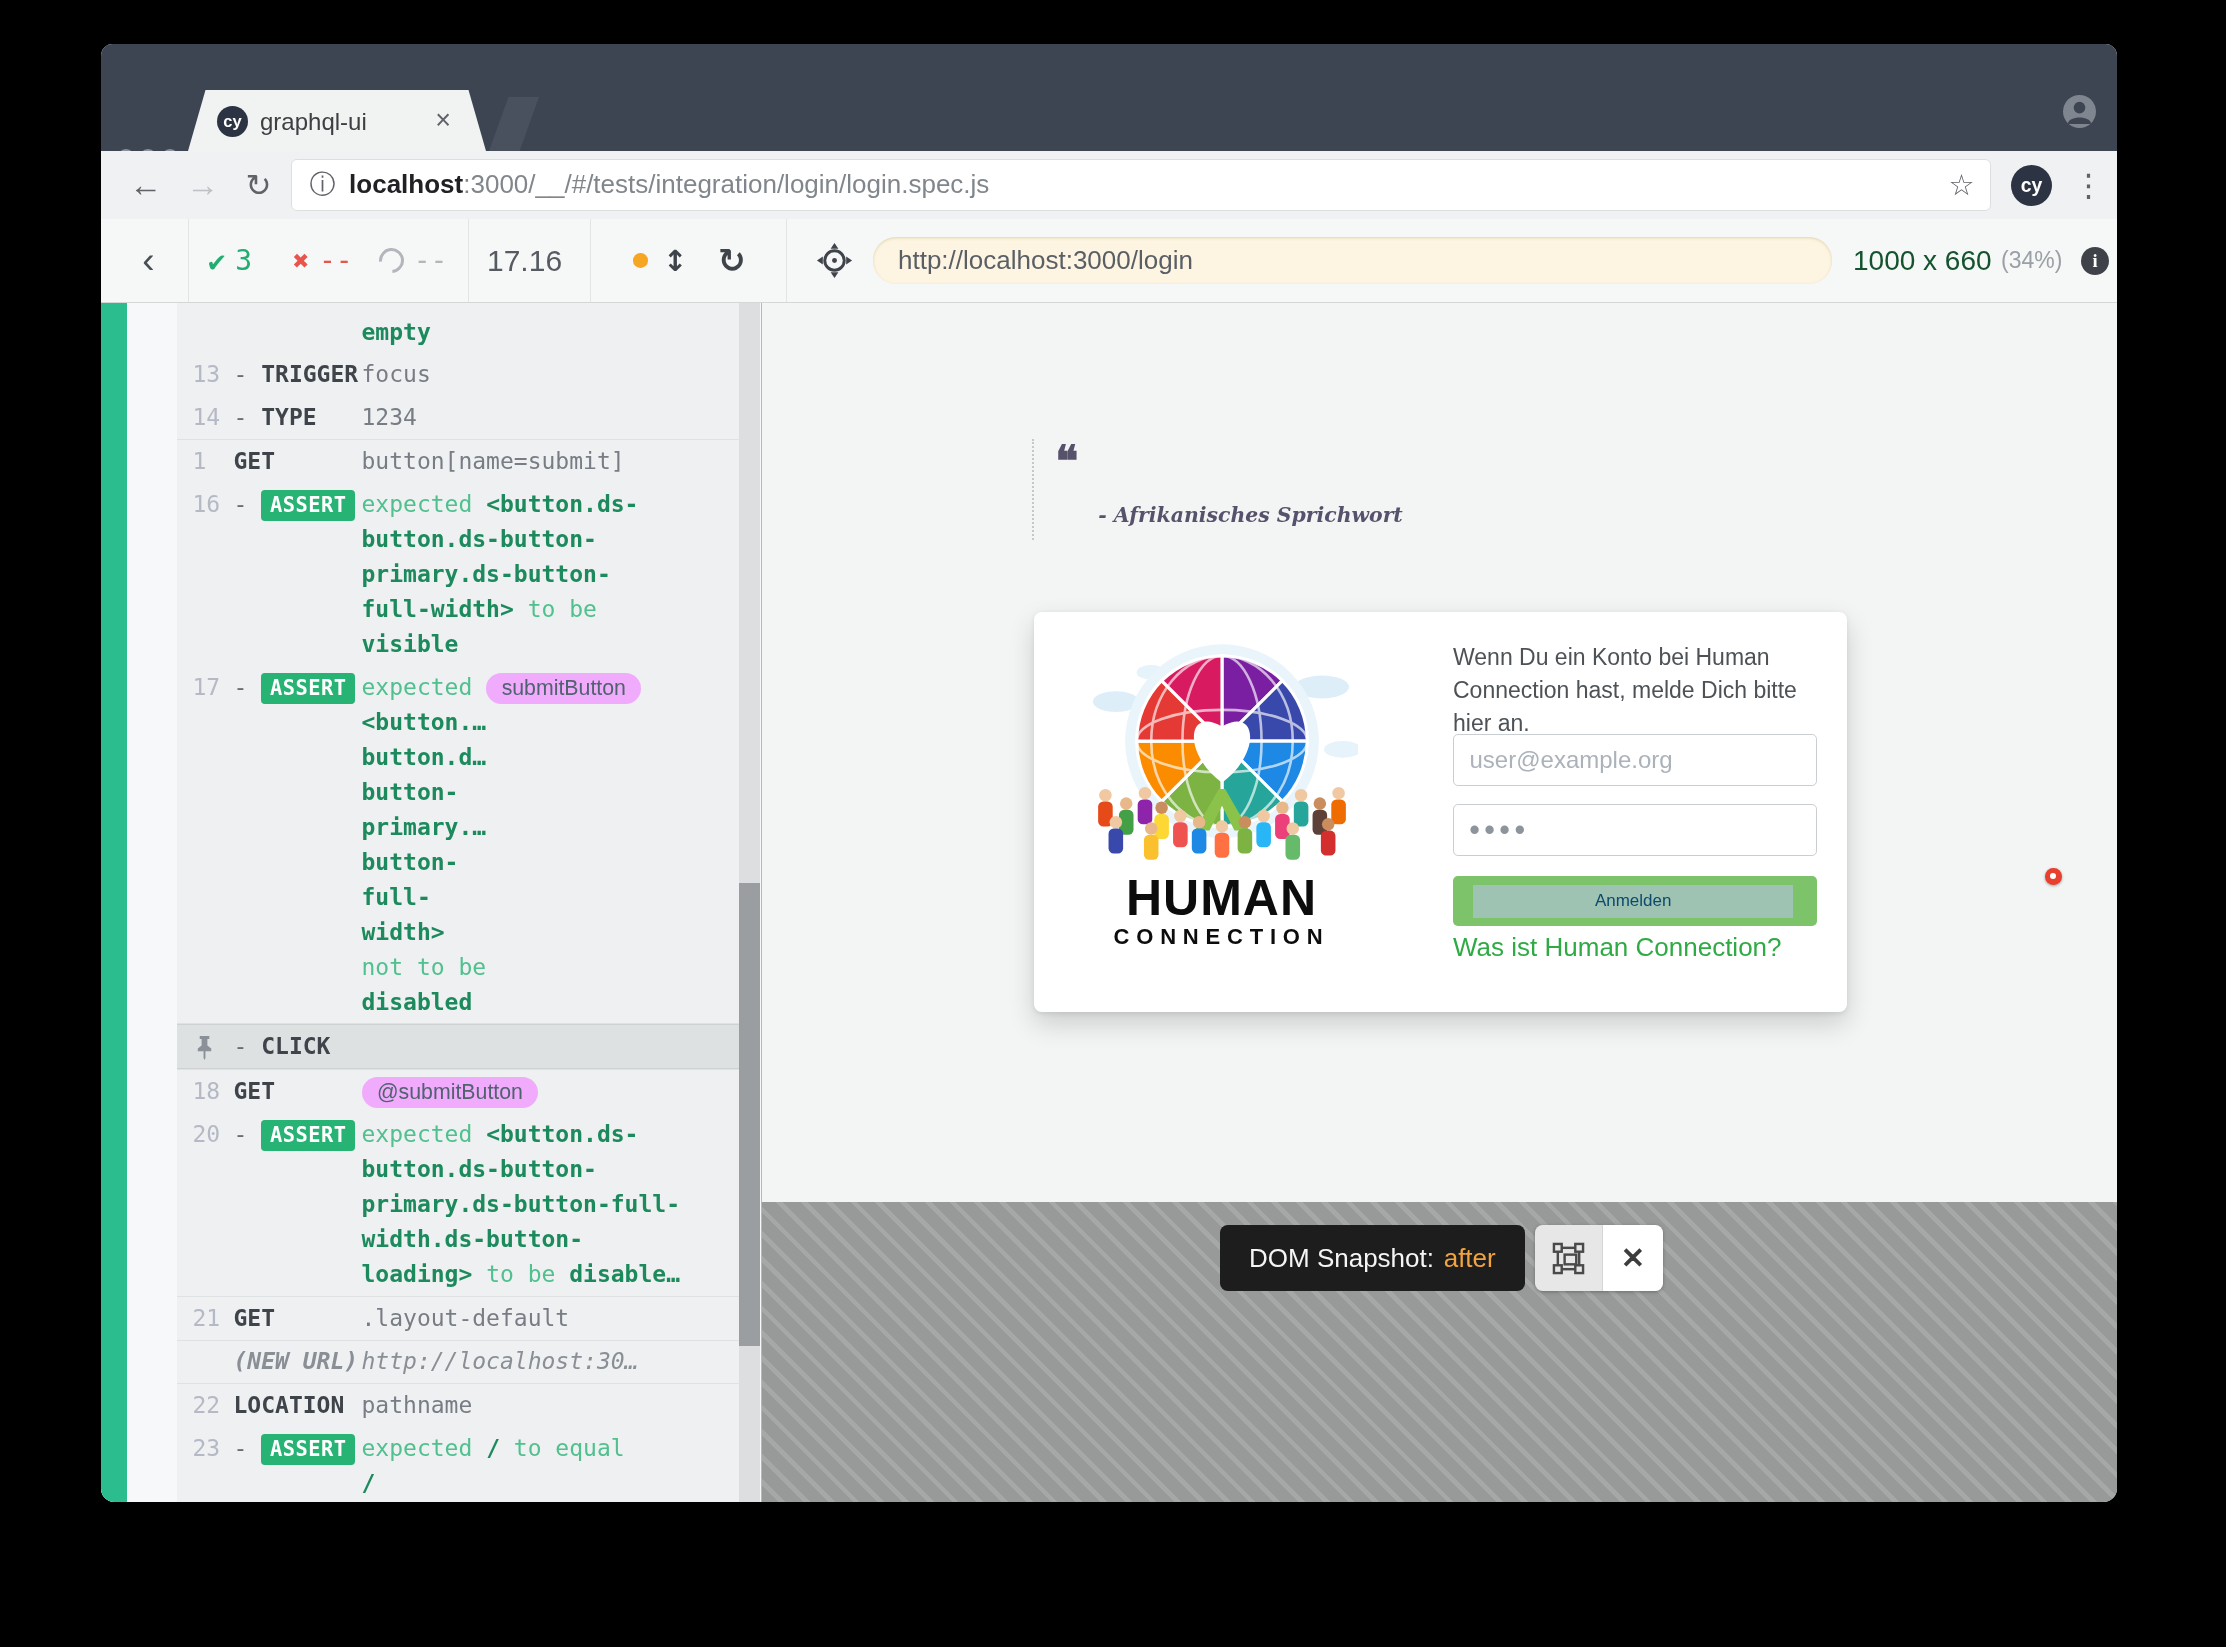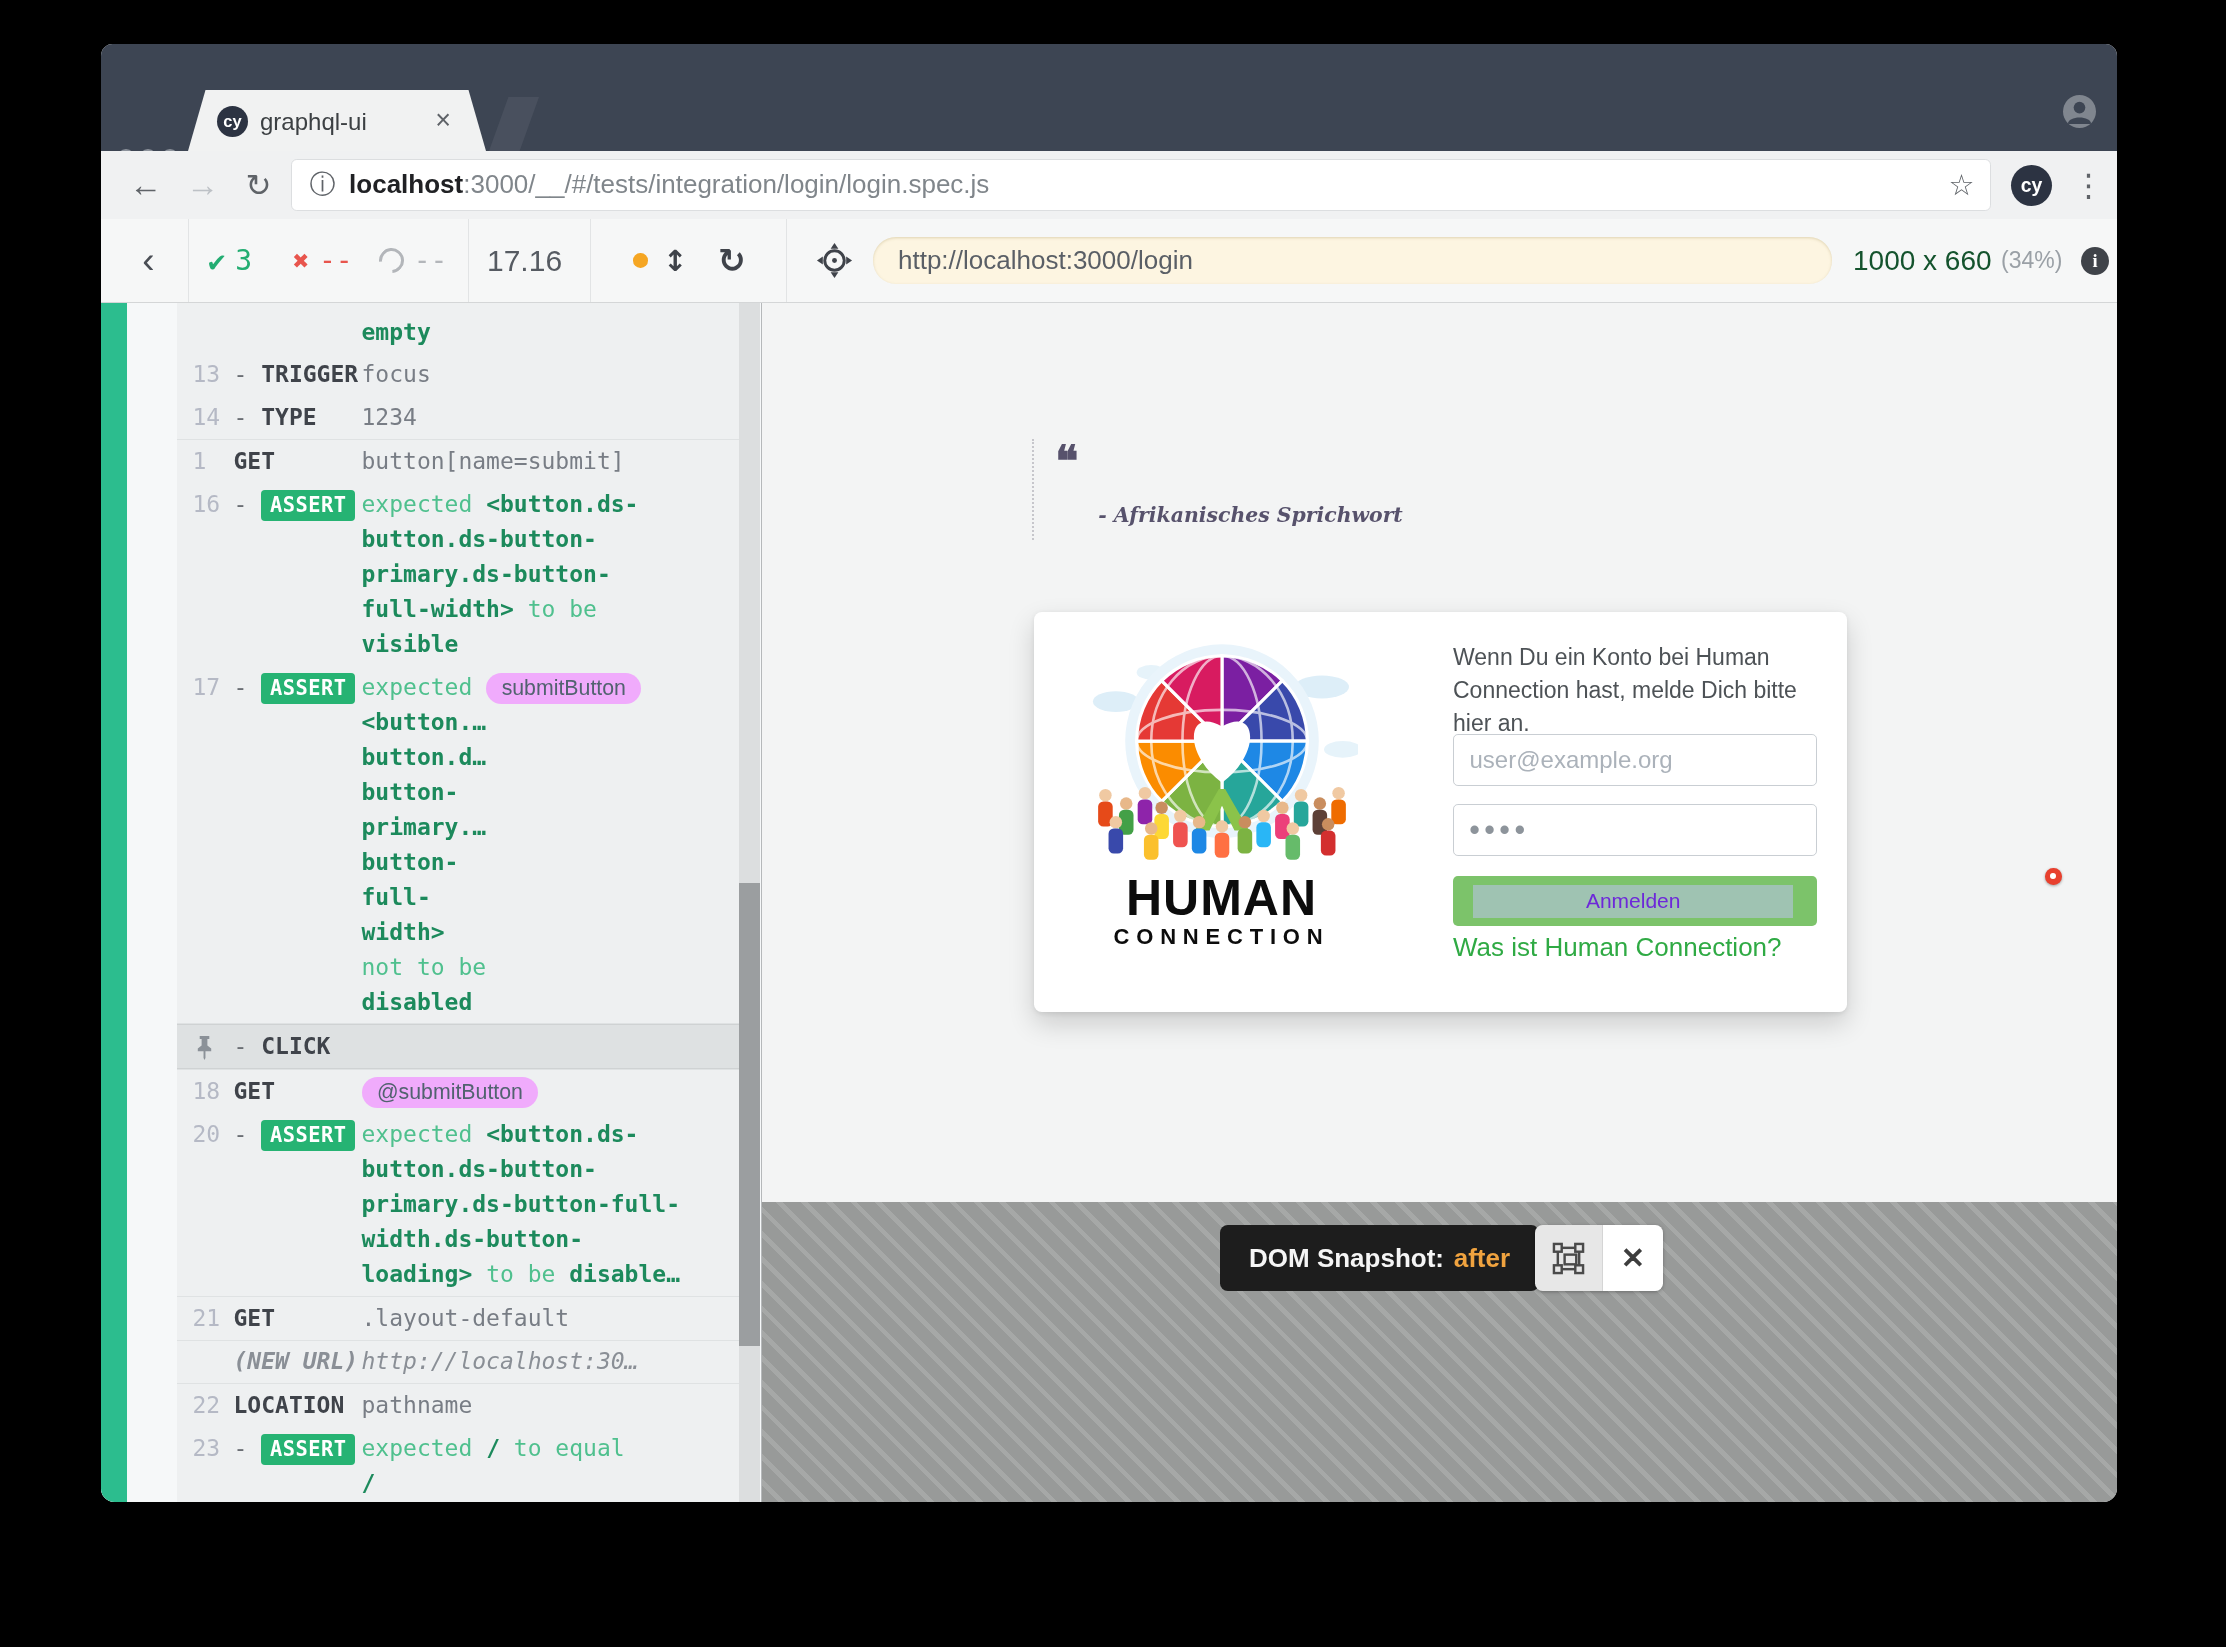--- a/index.html
+++ b/index.html
@@ -130,32 +130,32 @@
   .logo-title { font-size:50px; font-weight:800; letter-spacing:1px; color:#0c0c0c; line-height:52px; margin-top:1.9px; }
   .logo-sub { font-size:22px; letter-spacing:6.8px; color:#0c0c0c; font-weight:600; }
   .form-col { position:absolute; left:419px; top:0; width:364px; height:100%; }
   .intro { position:absolute; top:29px; font-size:23px; color:#4d5256; line-height:33px; }
   .fld { position:absolute; left:0; width:364px; height:52px; border:1.9px solid #c9ced3; border-radius:4.9px; background:#fff; font-size:24px; padding:0 15.5px; color:#555; outline:none; }
   .fld::placeholder { color:#abb2ba; }
   .fld-email { top:122px; }
   .fld-pass { top:192px; font-size:29px; letter-spacing:4.9px; color:#8d949b; font-weight:bold; }
   .submit-btn { position:absolute; left:0; top:264px; width:364px; height:50px; background:#7cc36a; border:none; border-radius:4.9px; }
   .submit-overlay { position:absolute; left:20.4px; right:24px; top:8.7px; height:33px; background:#9fc3b2; display:flex; align-items:center; justify-content:center; }
-  .submit-label { color:#6d28d9; font-size:21px; }
+  .submit-label { color:#0c4a6e; font-size:17px; }
   .click-marker { position:absolute; left:592px; top:256px; width:16.5px; height:16.5px; border-radius:50%; background:#e8402e; box-shadow:0 1px 2.9px rgba(0,0,0,.35); }
   .click-marker::after { content:""; position:absolute; left:5.3px; top:5.3px; width:5.8px; height:5.8px; border-radius:50%; background:#fff; }
   .hc-link { position:absolute; left:0; top:320px; font-size:26px; color:#2faa44; text-decoration:none; }
   
   .snap-area {
     position:absolute; left:0; top:899px; width:100%; height:301px;
     background:repeating-linear-gradient(45deg, #989a99 0 12.6px, #a6a8a7 12.6px 17.5px);
   }
   .snap-pill {
     position:absolute; left:458px; top:23px; height:66px; background:#1d1d1d; border-radius:7.8px;
-    display:flex; align-items:center; padding:16px 29px; font-size:26px; color:#f5f5f5; white-space:nowrap;font-weight:bold;
+    display:flex; align-items:center; padding:16px 29px; font-size:26px; color:#f5f5f5; white-space:nowrap;
   }
   .snap-pill .state { color:#f0a33f; margin-left:9.7px; }
   .snap-btns { position:absolute; left:773px; top:23px; height:66px; border-radius:7.8px; overflow:hidden; display:flex; box-shadow:0 1px 3.9px rgba(0,0,0,.3); }
   .snap-btn { width:68px; height:66px; display:flex; align-items:center; justify-content:center; }
   .snap-btn.toggle { background:#e7e7e7; border-right:1px solid #d5d5d5; }
   .snap-btn.close { background:#fff; width:60px; font-size:29px; font-weight:bold; color:#3d3d3d; }
 </style>
 </head>
 <body>
 

